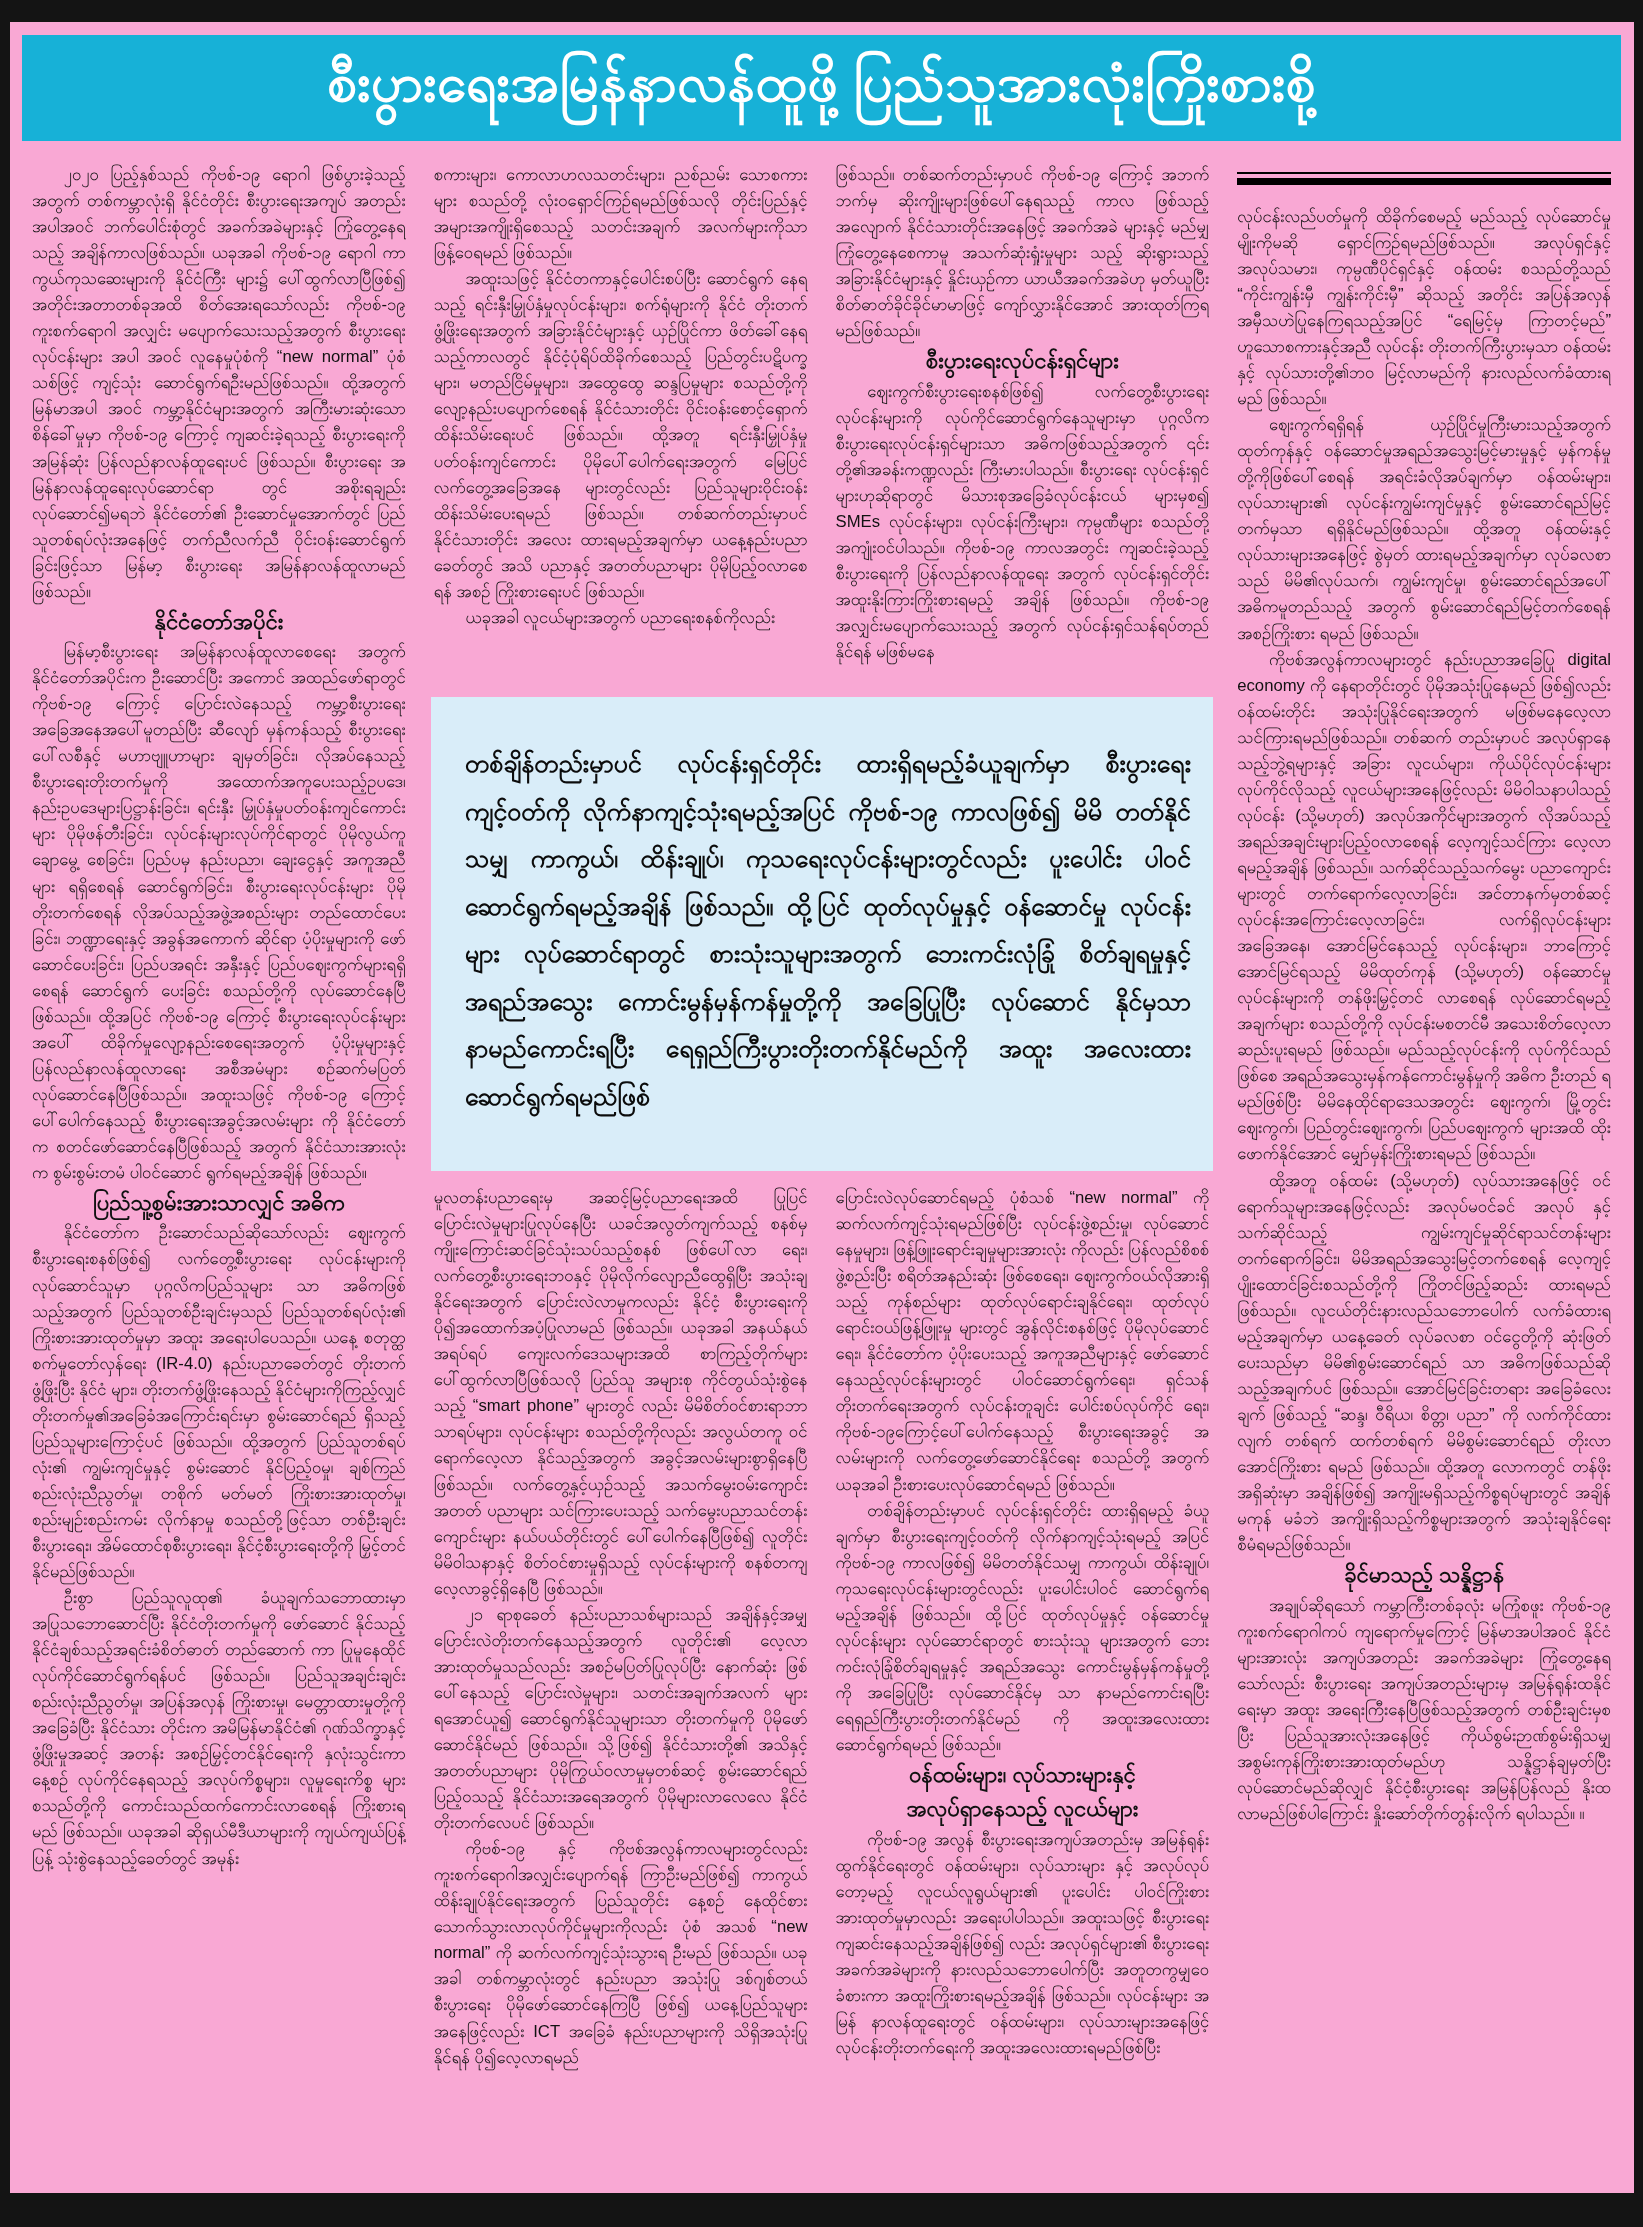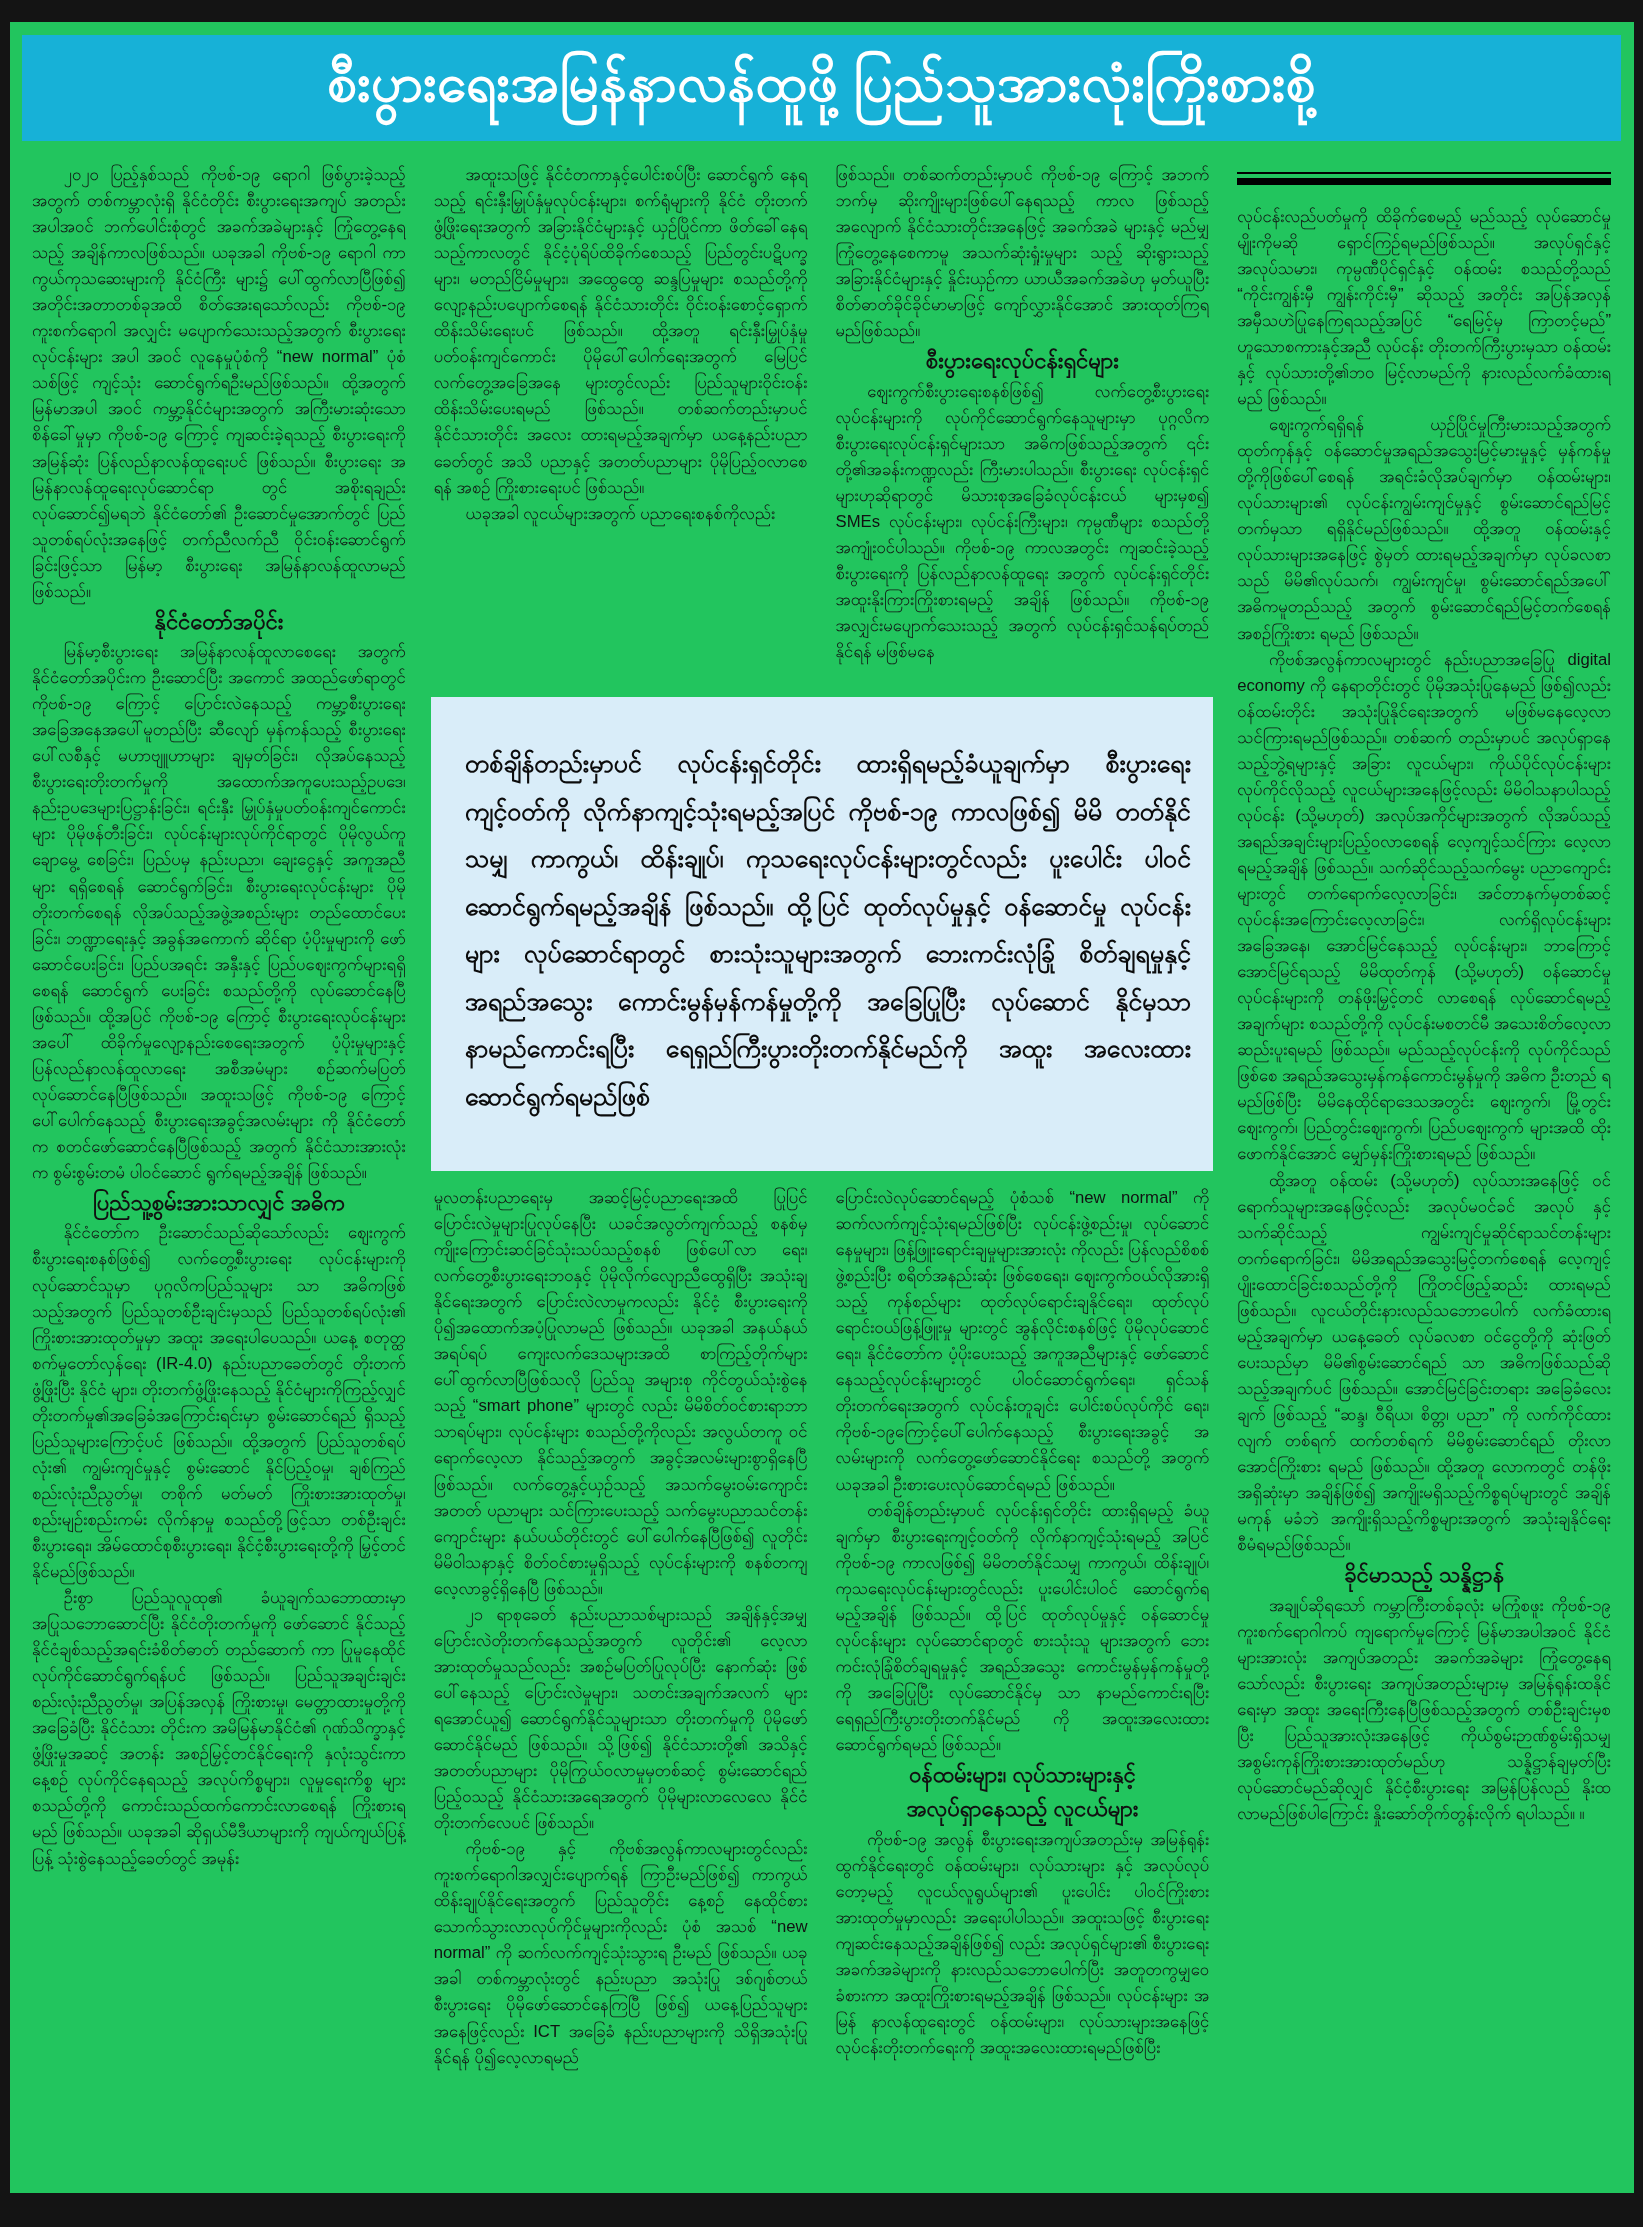--- a/index.html
+++ b/index.html
@@ -1,18 +1,18 @@
 <!DOCTYPE html>
 <html lang="my" style="font-size:9px"><head>
 <meta charset="utf-8">
 <style>
   html,body{margin:0;padding:0;background:#2b2b2b;}
   .page{position:relative;width:1644px;height:2227px;background:#141414;margin:0 auto;
         font-family:"Liberation Sans","DejaVu Sans",sans-serif;}
-  .inner{position:absolute;left:10px;top:22px;width:1624px;height:2171px;background:#22c55e;}
+  .inner{position:absolute;left:10px;top:22px;width:1624px;height:2171px;background:#f9a8d4;}
   .banner{position:absolute;left:12.2px;top:13.3px;width:1599px;height:106px;background:#17b1d7;
           display:flex;align-items:center;justify-content:center;}
   .headline{font-size:53px;font-weight:bold;color:#ffffff;letter-spacing:0.6px;white-space:nowrap;}
   .body-area{position:absolute;left:22px;top:140px;width:1579px;height:2001px;display:flex;gap:28px;}
   .col{flex:1 1 0;min-width:0;overflow:hidden;font-size:16.7px;line-height:1.56;text-align:justify;color:#111;}
   .col p{margin:0;text-indent:1.9em;}
   .col p.cont{text-indent:0;}
   .col-heading{font-weight:bold;text-align:center;font-size:22px;}
   .seg-top{height:533px;overflow:hidden;}
   .box-gap{height:490px;}
@@ -40,20 +40,21 @@
         <p>၂၀၂၀ ပြည့်နှစ်သည် ကိုဗစ်-၁၉ ရောဂါ ဖြစ်ပွားခဲ့သည့် အတွက် တစ်ကမ္ဘာလုံးရှိ နိုင်ငံတိုင်း စီးပွားရေးအကျပ် အတည်း အပါအဝင် ဘက်ပေါင်းစုံတွင် အခက်အခဲများနှင့် ကြုံတွေ့နေရသည့် အချိန်ကာလဖြစ်သည်။ ယခုအခါ ကိုဗစ်-၁၉ ရောဂါ ကာကွယ်ကုသဆေးများကို နိုင်ငံကြီး များ၌ ပေါ်ထွက်လာပြီဖြစ်၍ အတိုင်းအတာတစ်ခုအထိ စိတ်အေးရသော်လည်း ကိုဗစ်-၁၉ ကူးစက်ရောဂါ အလျှင်း မပျောက်သေးသည့်အတွက် စီးပွားရေးလုပ်ငန်းများ အပါ အဝင် လူနေမှုပုံစံကို “new normal” ပုံစံသစ်ဖြင့် ကျင့်သုံး ဆောင်ရွက်ရဦးမည်ဖြစ်သည်။ ထို့အတွက် မြန်မာအပါ အဝင် ကမ္ဘာ့နိုင်ငံများအတွက် အကြီးမားဆုံးသော စိန်ခေါ်မှုမှာ ကိုဗစ်-၁၉ ကြောင့် ကျဆင်းခဲ့ရသည့် စီးပွားရေးကို အမြန်ဆုံး ပြန်လည်နာလန်ထူရေးပင် ဖြစ်သည်။ စီးပွားရေး အမြန်နာလန်ထူရေးလုပ်ဆောင်ရာ တွင် အစိုးရချည်း လုပ်ဆောင်၍မရဘဲ နိုင်ငံတော်၏ ဦးဆောင်မှုအောက်တွင် ပြည်သူတစ်ရပ်လုံးအနေဖြင့် တက်ညီလက်ညီ ဝိုင်းဝန်းဆောင်ရွက်ခြင်းဖြင့်သာ မြန်မာ့ စီးပွားရေး အမြန်နာလန်ထူလာမည်ဖြစ်သည်။</p>
         <div class="col-heading">နိုင်ငံတော်အပိုင်း</div>
         <p>မြန်မာ့စီးပွားရေး အမြန်နာလန်ထူလာစေရေး အတွက် နိုင်ငံတော်အပိုင်းက ဦးဆောင်ပြီး အကောင် အထည်ဖော်ရာတွင် ကိုဗစ်-၁၉ ကြောင့် ပြောင်းလဲနေသည့် ကမ္ဘာ့စီးပွားရေးအခြေအနေအပေါ်မူတည်ပြီး ဆီလျော် မှန်ကန်သည့် စီးပွားရေးပေါ်လစီနှင့် မဟာဗျူဟာများ ချမှတ်ခြင်း၊ လိုအပ်နေသည့် စီးပွားရေးတိုးတက်မှုကို အထောက်အကူပေးသည့်ဥပဒေ၊ နည်းဥပဒေများပြဋ္ဌာန်းခြင်း၊ ရင်းနှီး မြှုပ်နှံမှုပတ်ဝန်းကျင်ကောင်းများ ပိုမိုဖန်တီးခြင်း၊ လုပ်ငန်းများလုပ်ကိုင်ရာတွင် ပိုမိုလွယ်ကူချောမွေ့ စေခြင်း၊ ပြည်ပမှ နည်းပညာ၊ ချေးငွေနှင့် အကူအညီများ ရရှိစေရန် ဆောင်ရွက်ခြင်း၊ စီးပွားရေးလုပ်ငန်းများ ပိုမို တိုးတက်စေရန် လိုအပ်သည့်အဖွဲ့အစည်းများ တည်ထောင်ပေးခြင်း၊ ဘဏ္ဍာရေးနှင့် အခွန်အကောက် ဆိုင်ရာ ပံ့ပိုးမှုများကို ဖော်ဆောင်ပေးခြင်း၊ ပြည်ပအရင်း အနှီးနှင့် ပြည်ပဈေးကွက်များရရှိစေရန် ဆောင်ရွက် ပေးခြင်း စသည်တို့ကို လုပ်ဆောင်နေပြီ ဖြစ်သည်။ ထို့အပြင် ကိုဗစ်-၁၉ ကြောင့် စီးပွားရေးလုပ်ငန်းများ အပေါ် ထိခိုက်မှုလျော့နည်းစေရေးအတွက် ပံ့ပိုးမှုများနှင့် ပြန်လည်နာလန်ထူလာရေး အစီအမံများ စဉ်ဆက်မပြတ် လုပ်ဆောင်နေပြီဖြစ်သည်။ အထူးသဖြင့် ကိုဗစ်-၁၉ ကြောင့် ပေါ်ပေါက်နေသည့် စီးပွားရေးအခွင့်အလမ်းများ ကို နိုင်ငံတော်က စတင်ဖော်ဆောင်နေပြီဖြစ်သည့် အတွက် နိုင်ငံသားအားလုံးက စွမ်းစွမ်းတမံ ပါဝင်ဆောင် ရွက်ရမည့်အချိန် ဖြစ်သည်။</p>
         <div class="col-heading">ပြည်သူ့စွမ်းအားသာလျှင် အဓိက</div>
         <p>နိုင်ငံတော်က ဦးဆောင်သည်ဆိုသော်လည်း ဈေးကွက်စီးပွားရေးစနစ်ဖြစ်၍ လက်တွေ့စီးပွားရေး လုပ်ငန်းများကို လုပ်ဆောင်သူမှာ ပုဂ္ဂလိကပြည်သူများ သာ အဓိကဖြစ်သည့်အတွက် ပြည်သူတစ်ဦးချင်းမှသည် ပြည်သူတစ်ရပ်လုံး၏ ကြိုးစားအားထုတ်မှုမှာ အထူး အရေးပါပေသည်။ ယနေ့ စတုတ္ထစက်မှုတော်လှန်ရေး (IR-4.0) နည်းပညာခေတ်တွင် တိုးတက်ဖွံ့ဖြိုးပြီး နိုင်ငံ များ၊ တိုးတက်ဖွံ့ဖြိုးနေသည့် နိုင်ငံများကိုကြည့်လျှင် တိုးတက်မှု၏အခြေခံအကြောင်းရင်းမှာ စွမ်းဆောင်ရည် ရှိသည့် ပြည်သူများကြောင့်ပင် ဖြစ်သည်။ ထို့အတွက် ပြည်သူတစ်ရပ်လုံး၏ ကျွမ်းကျင်မှုနှင့် စွမ်းဆောင် နိုင်ပြည့်ဝမှု၊ ချစ်ကြည်စည်းလုံးညီညွတ်မှု၊ တစိုက် မတ်မတ် ကြိုးစားအားထုတ်မှု၊ စည်းမျဉ်းစည်းကမ်း လိုက်နာမှု စသည်တို့ဖြင့်သာ တစ်ဦးချင်းစီးပွားရေး၊ အိမ်ထောင်စုစီးပွားရေး၊ နိုင်ငံ့စီးပွားရေးတို့ကို မြှင့်တင် နိုင်မည်ဖြစ်သည်။</p>
         <p>ဦးစွာ ပြည်သူလူထု၏ ခံယူချက်သဘောထားမှာ အပြုသဘောဆောင်ပြီး နိုင်ငံတိုးတက်မှုကို ဖော်ဆောင် နိုင်သည့် နိုင်ငံချစ်သည့်အရင်းခံစိတ်ဓာတ် တည်ဆောက် ကာ ပြုမူနေထိုင်လုပ်ကိုင်ဆောင်ရွက်ရန်ပင် ဖြစ်သည်။ ပြည်သူအချင်းချင်း စည်းလုံးညီညွတ်မှု၊ အပြန်အလှန် ကြိုးစားမှု၊ မေတ္တာထားမှုတို့ကို အခြေခံပြီး နိုင်ငံသား တိုင်းက အမိမြန်မာနိုင်ငံ၏ ဂုဏ်သိက္ခာနှင့် ဖွံ့ဖြိုးမှုအဆင့် အတန်း အစဉ်မြှင့်တင်နိုင်ရေးကို နှလုံးသွင်းကာ နေ့စဉ် လုပ်ကိုင်နေရသည့် အလုပ်ကိစ္စများ၊ လူမှုရေးကိစ္စ များ စသည်တို့ကို ကောင်းသည်ထက်ကောင်းလာစေရန် ကြိုးစားရမည် ဖြစ်သည်။ ယခုအခါ ဆိုရှယ်မီဒီယာများကို ကျယ်ကျယ်ပြန့်ပြန့် သုံးစွဲနေသည့်ခေတ်တွင် အမုန်း</p>
       </div>
 
       <div class="col">
         <div class="seg-top">
+          <p class="cont">စကားများ၊ ကောလာဟလသတင်းများ၊ ညစ်ညမ်း သောစကားများ စသည်တို့ လုံးဝရှောင်ကြဉ်ရမည်ဖြစ်သလို တိုင်းပြည်နှင့် အများအကျိုးရှိစေသည့် သတင်းအချက် အလက်များကိုသာ ဖြန့်ဝေရမည် ဖြစ်သည်။</p>
           <p>အထူးသဖြင့် နိုင်ငံတကာနှင့်ပေါင်းစပ်ပြီး ဆောင်ရွက် နေရသည့် ရင်းနှီးမြှုပ်နှံမှုလုပ်ငန်းများ၊ စက်ရုံများကို နိုင်ငံ တိုးတက်ဖွံ့ဖြိုးရေးအတွက် အခြားနိုင်ငံများနှင့် ယှဉ်ပြိုင်ကာ ဖိတ်ခေါ်နေရသည့်ကာလတွင် နိုင်ငံ့ပုံရိပ်ထိခိုက်စေသည့် ပြည်တွင်းပဋိပက္ခများ၊ မတည်ငြိမ်မှုများ၊ အထွေထွေ ဆန္ဒပြမှုများ စသည်တို့ကို လျော့နည်းပပျောက်စေရန် နိုင်ငံသားတိုင်း ဝိုင်းဝန်းစောင့်ရှောက်ထိန်းသိမ်းရေးပင် ဖြစ်သည်။ ထို့အတူ ရင်းနှီးမြှုပ်နှံမှုပတ်ဝန်းကျင်ကောင်း ပိုမိုပေါ်ပေါက်ရေးအတွက် မြေပြင်လက်တွေ့အခြေအနေ များတွင်လည်း ပြည်သူများဝိုင်းဝန်းထိန်းသိမ်းပေးရမည် ဖြစ်သည်။ တစ်ဆက်တည်းမှာပင် နိုင်ငံသားတိုင်း အလေး ထားရမည့်အချက်မှာ ယနေ့နည်းပညာခေတ်တွင် အသိ ပညာနှင့် အတတ်ပညာများ ပိုမိုပြည့်ဝလာစေရန် အစဉ် ကြိုးစားရေးပင် ဖြစ်သည်။</p>
           <p>ယခုအခါ လူငယ်များအတွက် ပညာရေးစနစ်ကိုလည်း</p>
         </div>
         <div class="box-gap"></div>
         <p class="cont">မူလတန်းပညာရေးမှ အဆင့်မြင့်ပညာရေးအထိ ပြုပြင် ပြောင်းလဲမှုများပြုလုပ်နေပြီး ယခင်အလွတ်ကျက်သည့် စနစ်မှ ကျိုးကြောင်းဆင်ခြင်သုံးသပ်သည့်စနစ် ဖြစ်ပေါ်လာ ရေး၊ လက်တွေ့စီးပွားရေးဘဝနှင့် ပိုမိုလိုက်လျောညီထွေရှိပြီး အသုံးချနိုင်ရေးအတွက် ပြောင်းလဲလာမှုကလည်း နိုင်ငံ့ စီးပွားရေးကို ပို၍အထောက်အပံ့ပြုလာမည် ဖြစ်သည်။ ယခုအခါ အနယ်နယ်အရပ်ရပ် ကျေးလက်ဒေသများအထိ စာကြည့်တိုက်များ ပေါ်ထွက်လာပြီဖြစ်သလို ပြည်သူ အများစု ကိုင်တွယ်သုံးစွဲနေသည့် “smart phone” များတွင် လည်း မိမိစိတ်ဝင်စားရာဘာသာရပ်များ၊ လုပ်ငန်းများ စသည်တို့ကိုလည်း အလွယ်တကူ ဝင်ရောက်လေ့လာ နိုင်သည့်အတွက် အခွင့်အလမ်းများစွာရှိနေပြီ ဖြစ်သည်။ လက်တွေ့နှင့်ယှဉ်သည့် အသက်မွေးဝမ်းကျောင်း အတတ် ပညာများ သင်ကြားပေးသည့် သက်မွေးပညာသင်တန်း ကျောင်းများ နယ်ပယ်တိုင်းတွင် ပေါ်ပေါက်နေပြီဖြစ်၍ လူတိုင်း မိမိဝါသနာနှင့် စိတ်ဝင်စားမှုရှိသည့် လုပ်ငန်းများကို စနစ်တကျလေ့လာခွင့်ရှိနေပြီ ဖြစ်သည်။</p>
         <p>၂၁ ရာစုခေတ် နည်းပညာသစ်များသည် အချိန်နှင့်အမျှ ပြောင်းလဲတိုးတက်နေသည့်အတွက် လူတိုင်း၏ လေ့လာ အားထုတ်မှုသည်လည်း အစဉ်မပြတ်ပြုလုပ်ပြီး နောက်ဆုံး ဖြစ်ပေါ်နေသည့် ပြောင်းလဲမှုများ၊ သတင်းအချက်အလက် များရအောင်ယူ၍ ဆောင်ရွက်နိုင်သူများသာ တိုးတက်မှုကို ပိုမိုဖော်ဆောင်နိုင်မည် ဖြစ်သည်။ သို့ဖြစ်၍ နိုင်ငံသားတို့၏ အသိနှင့်အတတ်ပညာများ ပိုမိုကြွယ်ဝလာမှုမှတစ်ဆင့် စွမ်းဆောင်ရည်ပြည့်ဝသည့် နိုင်ငံသားအရေအတွက် ပိုမိုများလာလေလေ နိုင်ငံတိုးတက်လေပင် ဖြစ်သည်။</p>
         <p>ကိုဗစ်-၁၉ နှင့် ကိုဗစ်အလွန်ကာလများတွင်လည်း ကူးစက်ရောဂါအလျှင်းပျောက်ရန် ကြာဦးမည်ဖြစ်၍ ကာကွယ်ထိန်းချုပ်နိုင်ရေးအတွက် ပြည်သူတိုင်း နေ့စဉ် နေထိုင်စားသောက်သွားလာလုပ်ကိုင်မှုများကိုလည်း ပုံစံ အသစ် “new normal” ကို ဆက်လက်ကျင့်သုံးသွားရ ဦးမည် ဖြစ်သည်။ ယခုအခါ တစ်ကမ္ဘာလုံးတွင် နည်းပညာ အသုံးပြု ဒစ်ဂျစ်တယ်စီးပွားရေး ပိုမိုဖော်ဆောင်နေကြပြီ ဖြစ်၍ ယနေ့ပြည်သူများအနေဖြင့်လည်း ICT အခြေခံ နည်းပညာများကို သိရှိအသုံးပြုနိုင်ရန် ပို၍လေ့လာရမည်</p>
       </div>
 
       <div class="col">

